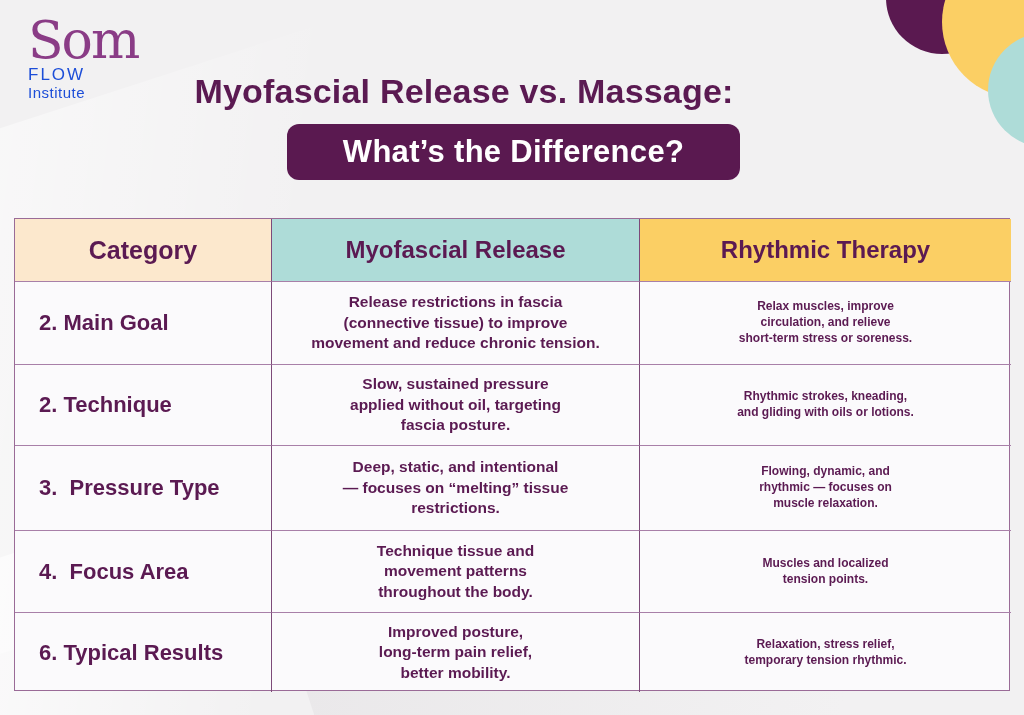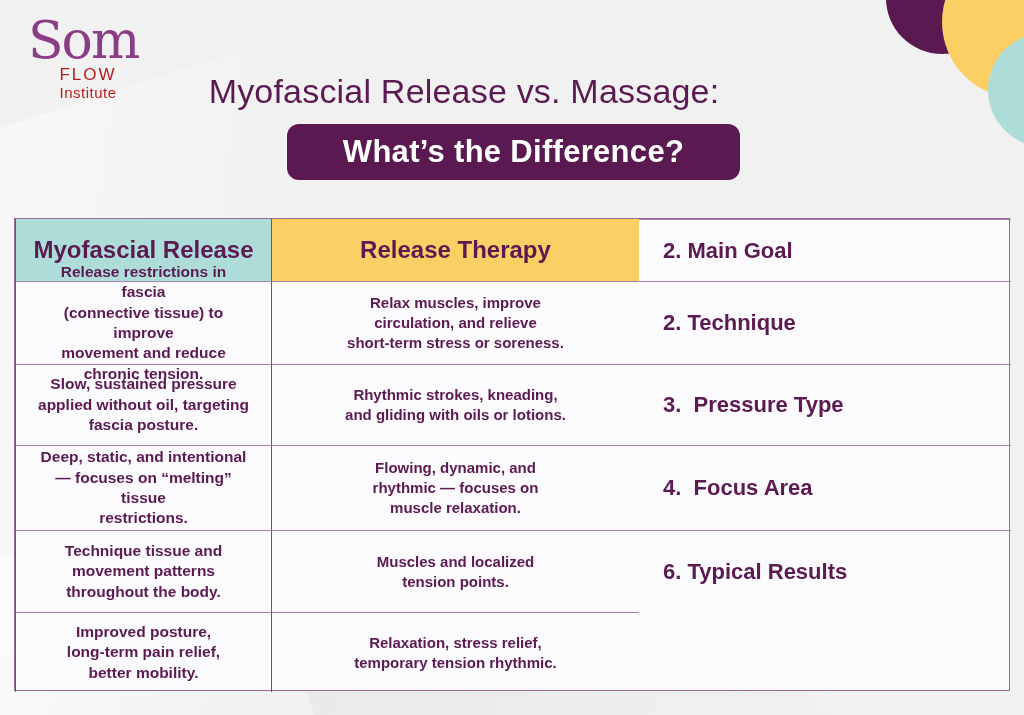--- a/index.html
+++ b/index.html
@@ -37,29 +37,29 @@
   .circle-teal   { left:988px; top:33px;  width:114px; height:114px; background:var(--teal); z-index:3; }
 
   
   .logo { position:absolute; left:28px; top:14px; width:150px; z-index:4; }
   .logo-script {
     font-family:"DejaVu Serif", serif;
     font-weight:400;
     font-size:52px; line-height:1;
     color:#8a3c86; letter-spacing:-2px;
   }
-  .logo-sub { text-align:center; width:120px; color:#b91c1c; }
+  .logo-sub { text-align:left; width:120px; color:#1d4ed8; }
   .logo-flow { font-size:17px; letter-spacing:2px; line-height:1.05; font-weight:400; }
   .logo-inst { font-size:15px; letter-spacing:0.5px; line-height:1.15; font-weight:400; }
 
   
   .title {
     position:absolute; left:14px; top:72px; width:900px;
     text-align:center; z-index:4;
-    font-size:34px; font-weight:normal; color:var(--purple);
+    font-size:34px; font-weight:bold; color:var(--purple);
     letter-spacing:0.2px;
   }
   .banner {
     position:absolute; left:287px; top:124px; width:453px; height:56px;
     background:var(--banner-purple); border-radius:12px;
     display:flex; align-items:center; justify-content:center;
     z-index:4;
   }
   .banner-text { color:#ffffff; font-size:31px; font-weight:bold; letter-spacing:0.3px; }
 
@@ -89,21 +89,21 @@
   .cat-cell {
     justify-content:flex-start; padding-left:24px;
     font-weight:bold; font-size:22px; text-align:left;
     white-space:pre-wrap;
   }
   .body-cell {
     font-weight:bold; white-space:pre-line; line-height:1.32;
     padding:4px 21px;
   }
   .body-cell.mfr { font-size:15.5px; }
-  .body-cell.massage { font-size:15px; }
+  .body-cell.massage { font-size:12px; }
 </style>
 </head>
 <body>
 
 <div class="bg-streak streak-1"></div>
 <div class="bg-streak streak-2"></div>
 <div class="bg-streak streak-3"></div>
 
 <div class="circle circle-purple"></div>
 <div class="circle circle-yellow"></div>
@@ -117,22 +117,23 @@
   </div>
 </div>
 
 <div class="title">Myofascial Release vs. Massage:</div>
 <div class="banner">
   <span class="banner-text">What’s the Difference?</span>
 </div>
 
 <div class="table">
 
+  <div class="cell head head-category">Category</div>
   <div class="cell head head-mfr col2">Myofascial Release</div>
-  <div class="cell head head-massage col3">Release Therapy</div>
+  <div class="cell head head-massage col3">Rhythmic Therapy</div>
 
   <div class="cell body-row cat-cell">2. Main Goal</div>
   <div class="cell body-row body-cell mfr col2">Release restrictions in fascia
 (connective tissue) to improve
 movement and reduce chronic tension.</div>
   <div class="cell body-row body-cell massage col3">Relax muscles, improve
 circulation, and relieve
 short-term stress or soreness.</div>
 
   <div class="cell body-row cat-cell">2. Technique</div>

